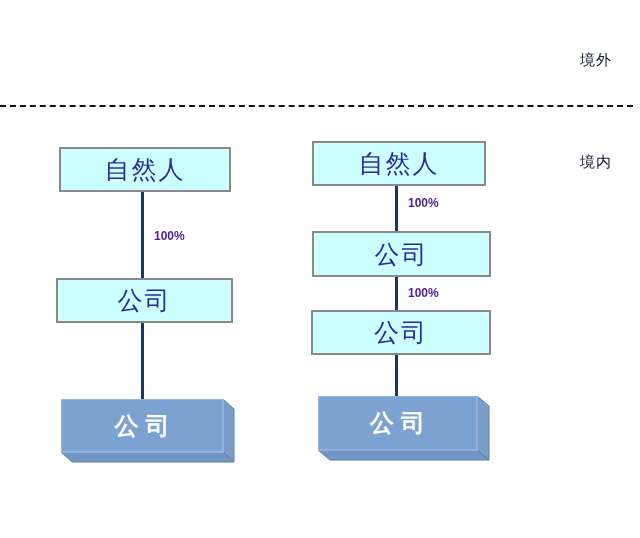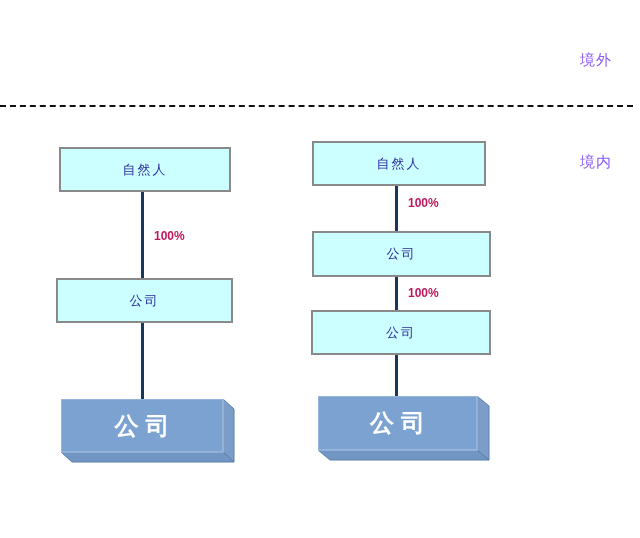--- a/index.html
+++ b/index.html
@@ -10,21 +10,21 @@
   .canvas {
     position: relative;
     width: 640px;
     height: 538px;
     background: #ffffff;
     overflow: hidden;
     font-family: "Liberation Sans", "DejaVu Sans", sans-serif;
   }
   .region-label {
     position: absolute;
-    color: #8b5cf6;
+    color: #0f172a;
     font-family: "DejaVu Serif", "Liberation Serif", serif;
     font-size: 15px;
     line-height: 16px;
     letter-spacing: 1px;
     white-space: nowrap;
   }
   .divider {
     position: absolute;
     left: 0;
     top: 105px;
@@ -34,32 +34,32 @@
   }
   .flat-box {
     position: absolute;
     background: #ccffff;
     border: 2px solid #898989;
     box-sizing: border-box;
     display: flex;
     align-items: center;
     justify-content: center;
     color: #2b2b9e;
-    font-size: 13px;
+    font-size: 25px;
     letter-spacing: 2px;
     font-family: "Liberation Sans", "DejaVu Sans", sans-serif;
   }
   .connector {
     position: absolute;
     width: 3px;
     background: #17375d;
   }
   .pct-label {
     position: absolute;
-    color: #be185d;
+    color: #4c1d95;
     font-size: 12px;
     font-weight: bold;
     font-family: "Liberation Sans", "DejaVu Sans", sans-serif;
     white-space: nowrap;
   }
   .cube-svg {
     position: absolute;
   }
   .cube-label {
     position: absolute;

